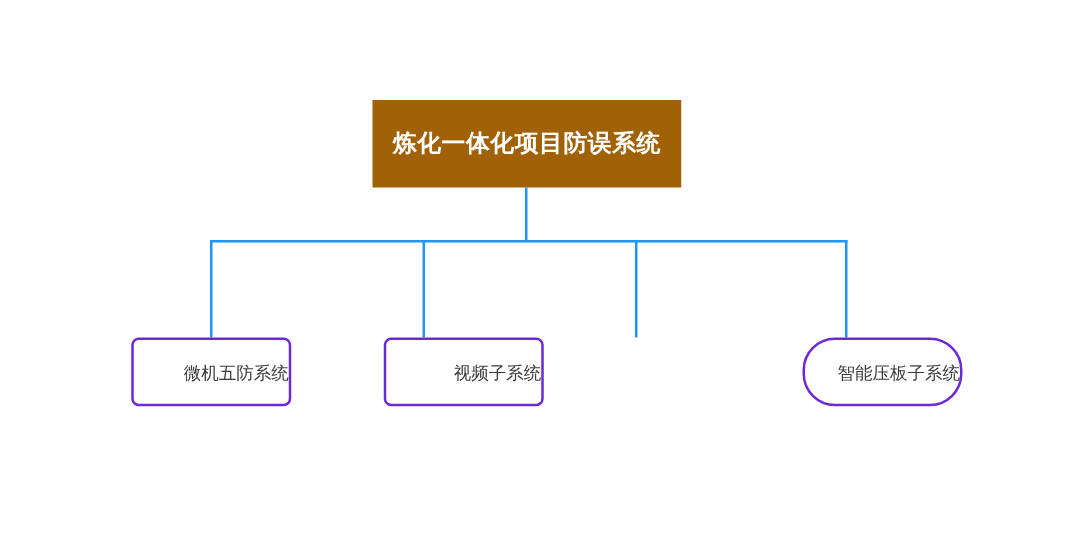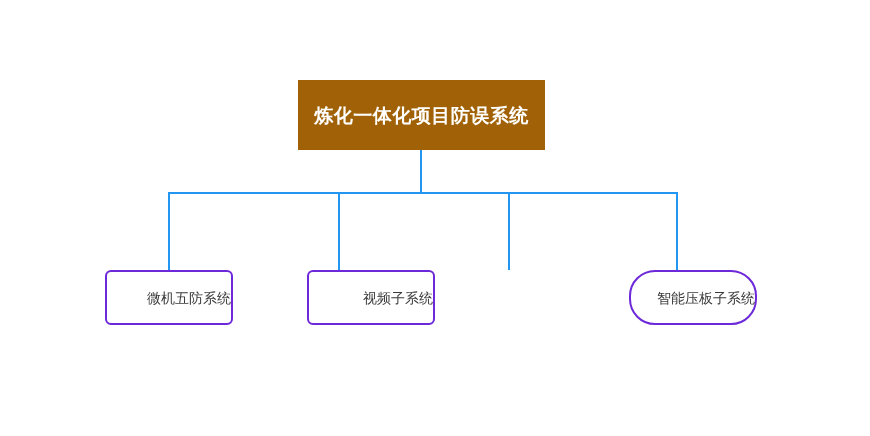--- a/index.html
+++ b/index.html
@@ -86,21 +86,21 @@
   .child-node-label {
     color: #3a3a3a;
     font-size: 14px;
     font-weight: normal;
     line-height: 1;
     white-space: nowrap;
   }
   .child-1 { left: 105px; }
   .child-2 { left: 275px; margin-left: 32px; }
   .child-3 { left: 445px; }
-  .child-4 { left: 629px; border-radius: 26px; }
+  .child-4 { left: 642px; border-radius: 26px; }
 </style>
 </head>
 <body>
 
 <div id="org-chart">
 
   <div class="root-node">
     <span class="root-node-label">炼化一体化项目防误系统</span>
   </div>
 

